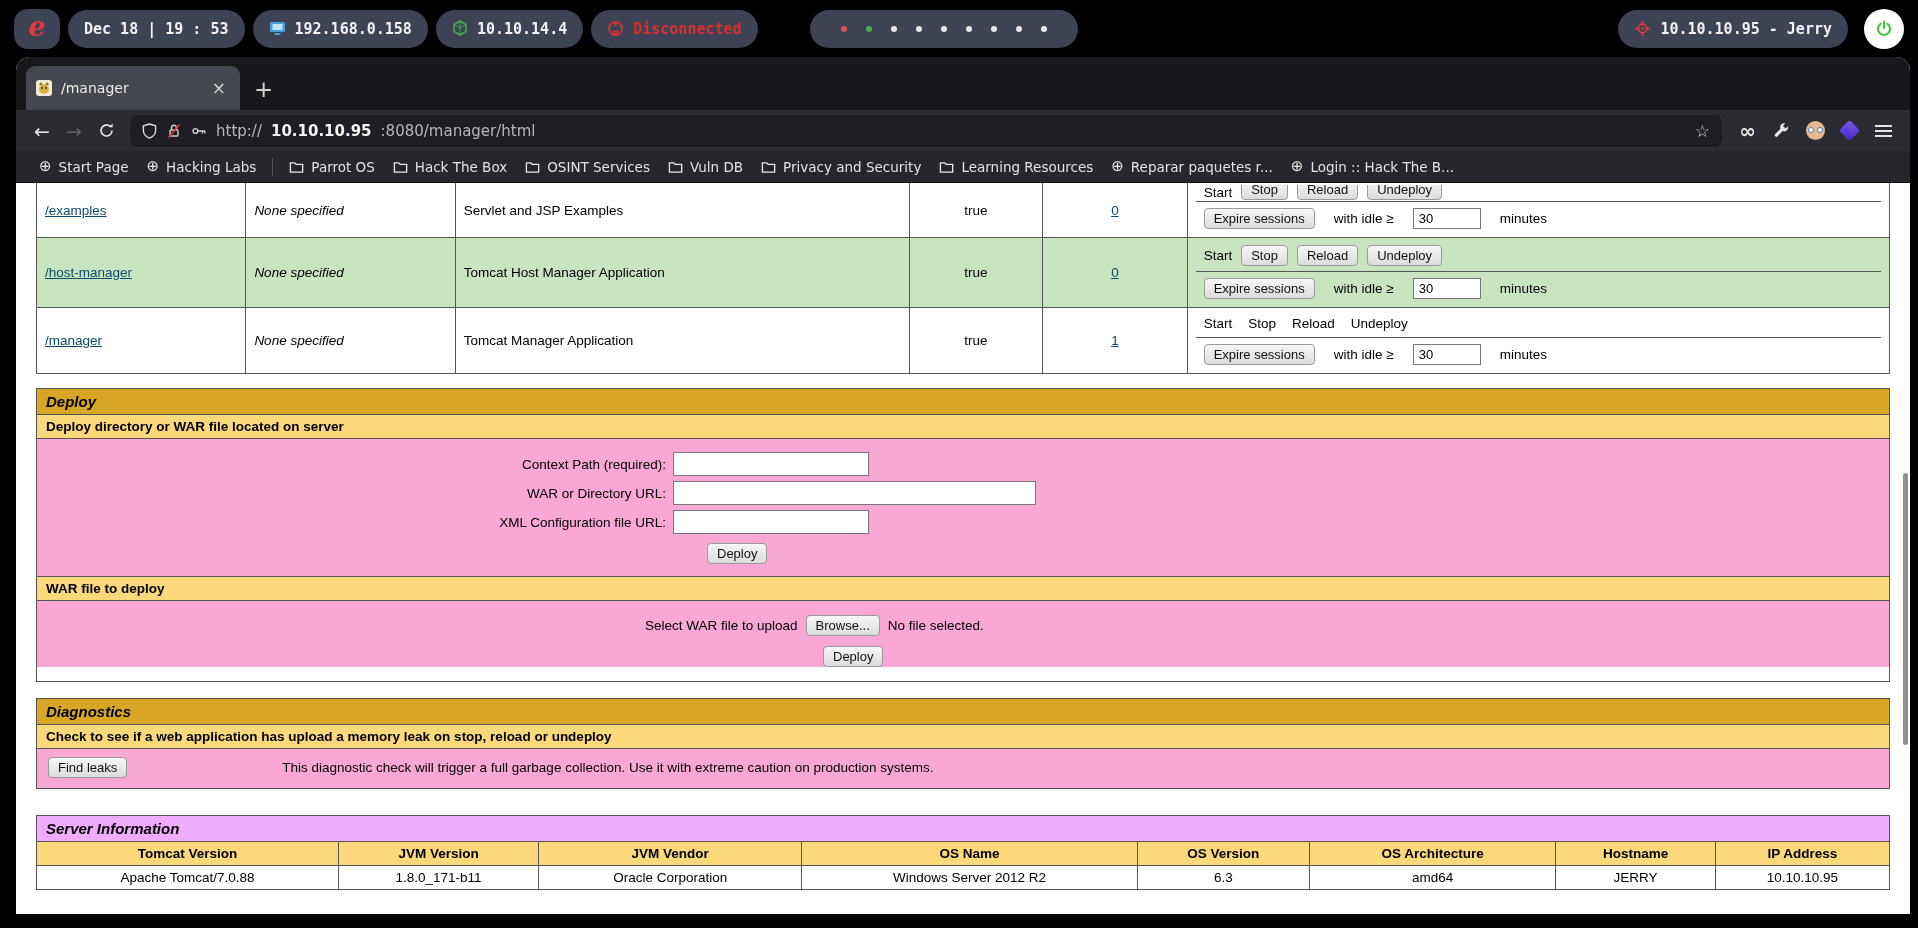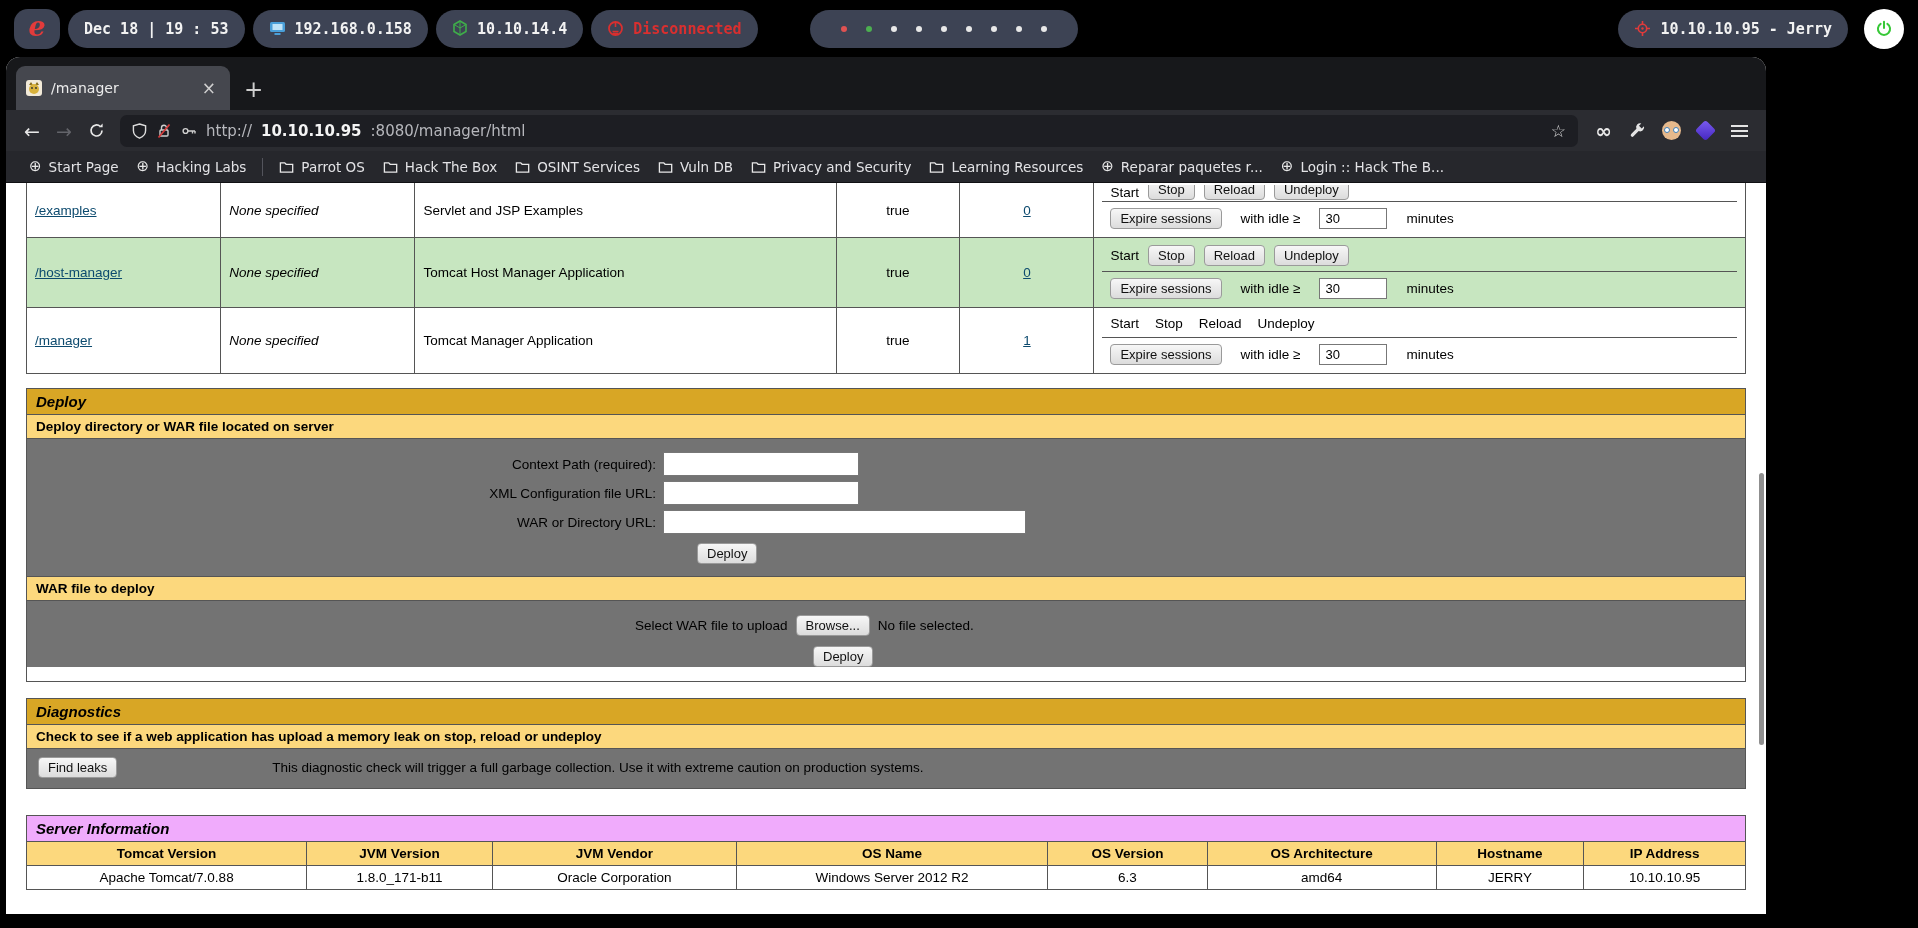--- a/index.html
+++ b/index.html
@@ -18,21 +18,21 @@
   .parrot-e { color:#e23b3b; font-family:"DejaVu Serif", serif; font-style:italic;
            font-weight:bold; font-size:27px; line-height:1; transform:translateY(-2px); }
   .status-red { color:#d92f2f; }
   .dots-pill { margin-left:44px; width:268px; justify-content:center; gap:19px; }
   .dot { width:6px; height:6px; border-radius:50%; display:inline-block; }
   .right-zone { margin-left:auto; display:flex; align-items:center; gap:16px; }
   .power-btn { width:40px; height:40px; border-radius:50%; background:#fff;
            display:flex; align-items:center; justify-content:center; }
 
   
-  .window { position:absolute; left:6px; top:57px; width:1760px; height:857px;
+  .window { position:absolute; left:16px; top:57px; width:1894px; height:857px;
             background:#fff; border-radius:14px 14px 0 0; overflow:hidden; }
   .tabbar { height:53px; background:#17181b; display:flex; align-items:flex-end;
             padding-left:10px; }
   .tab { width:214px; height:44px; background:#45474e; border-radius:9px 9px 0 0;
          display:flex; align-items:center; gap:9px; padding:0 10px;
          color:#ececec; font-size:14px; }
   .tab-title { flex:1; overflow:hidden; white-space:nowrap; }
   .tab-close { color:#cfcfcf; font-size:17px; padding:0 4px; }
   .newtab { color:#cfcfcf; font-size:23px; padding:0 14px 8px; }
 
@@ -89,21 +89,21 @@
               border-radius:4px; padding:2px 9px; font-size:13px;
               font-family:"Liberation Sans", sans-serif; color:#111; }
   input.idle { width:68px; height:21px; border:1px solid #777; font-size:13px;
                padding:1px 5px; font-family:"Liberation Sans", sans-serif; }
 
   .sect { margin:14px 20px 12px; border:1px solid #555; }
   .sect-title { background:#D8A625; font-weight:bold; font-style:italic;
                 font-size:15px; padding:4px 9px; border-bottom:1px solid #555; }
   .sect-sub { background:#FCD87D; font-weight:bold; font-size:13.5px;
               padding:4px 9px; border-bottom:1px solid #555; }
-  .sect-body { background:#737373; font-size:13.5px; }
+  .sect-body { background:#f9a8d4; font-size:13.5px; }
 
   .dform { padding:8px 0 10px; }
   .drow { display:flex; align-items:center; margin:5px 0; }
   .dlabel { width:636px; text-align:right; padding-right:7px; }
   input.dep { height:24px; border:1px solid #777; padding:2px 5px;
               font-family:"Liberation Sans", sans-serif; font-size:13px; }
   input.dep.small { width:196px; } input.dep.wide { width:363px; }
   .dbtnrow { margin:9px 0 2px 670px; }
 
   .uprow { display:flex; align-items:center; gap:8px; margin:14px 0 4px 608px; }
@@ -416,26 +416,26 @@
     <div class="sect">
       <div class="sect-title">Deploy</div>
       <div class="sect-sub">Deploy directory or WAR file located on server</div>
       <div class="sect-body">
         <div class="dform">
           <div class="drow">
             <span class="dlabel">Context Path (required):</span>
             <input class="dep small" style="">
           </div>
           <div class="drow">
+            <span class="dlabel">WAR or Directory URL:</span>
+            <input class="dep wide" style="">
+          </div>
+          <div class="drow">
             <span class="dlabel">XML Configuration file URL:</span>
             <input class="dep small" style="">
-          </div>
-          <div class="drow">
-            <span class="dlabel">WAR or Directory URL:</span>
-            <input class="dep wide" style="">
           </div>
           <div class="dbtnrow">
             <button class="tb">Deploy</button>
           </div>
         </div>
         <div class="sect-sub" style="border-top:1px solid #555;">WAR file to deploy</div>
         <div class="uprow">
           <span>Select WAR file to upload</span>
           <button class="tb">Browse...</button>
           <span>No file selected.</span>

